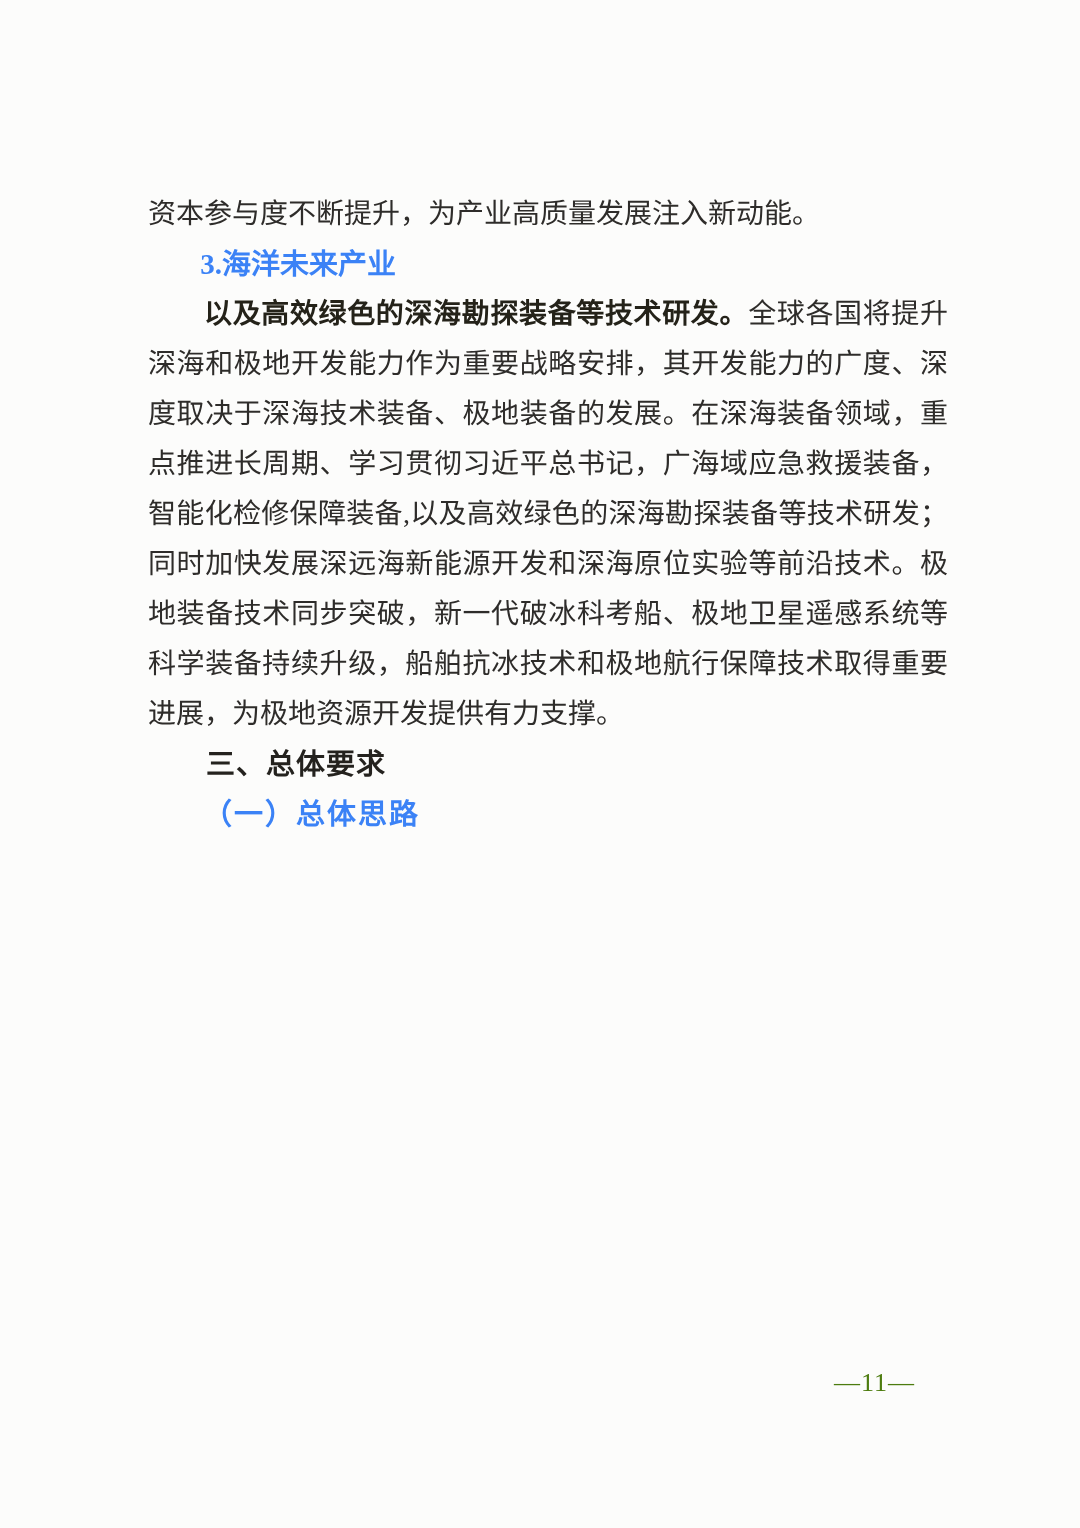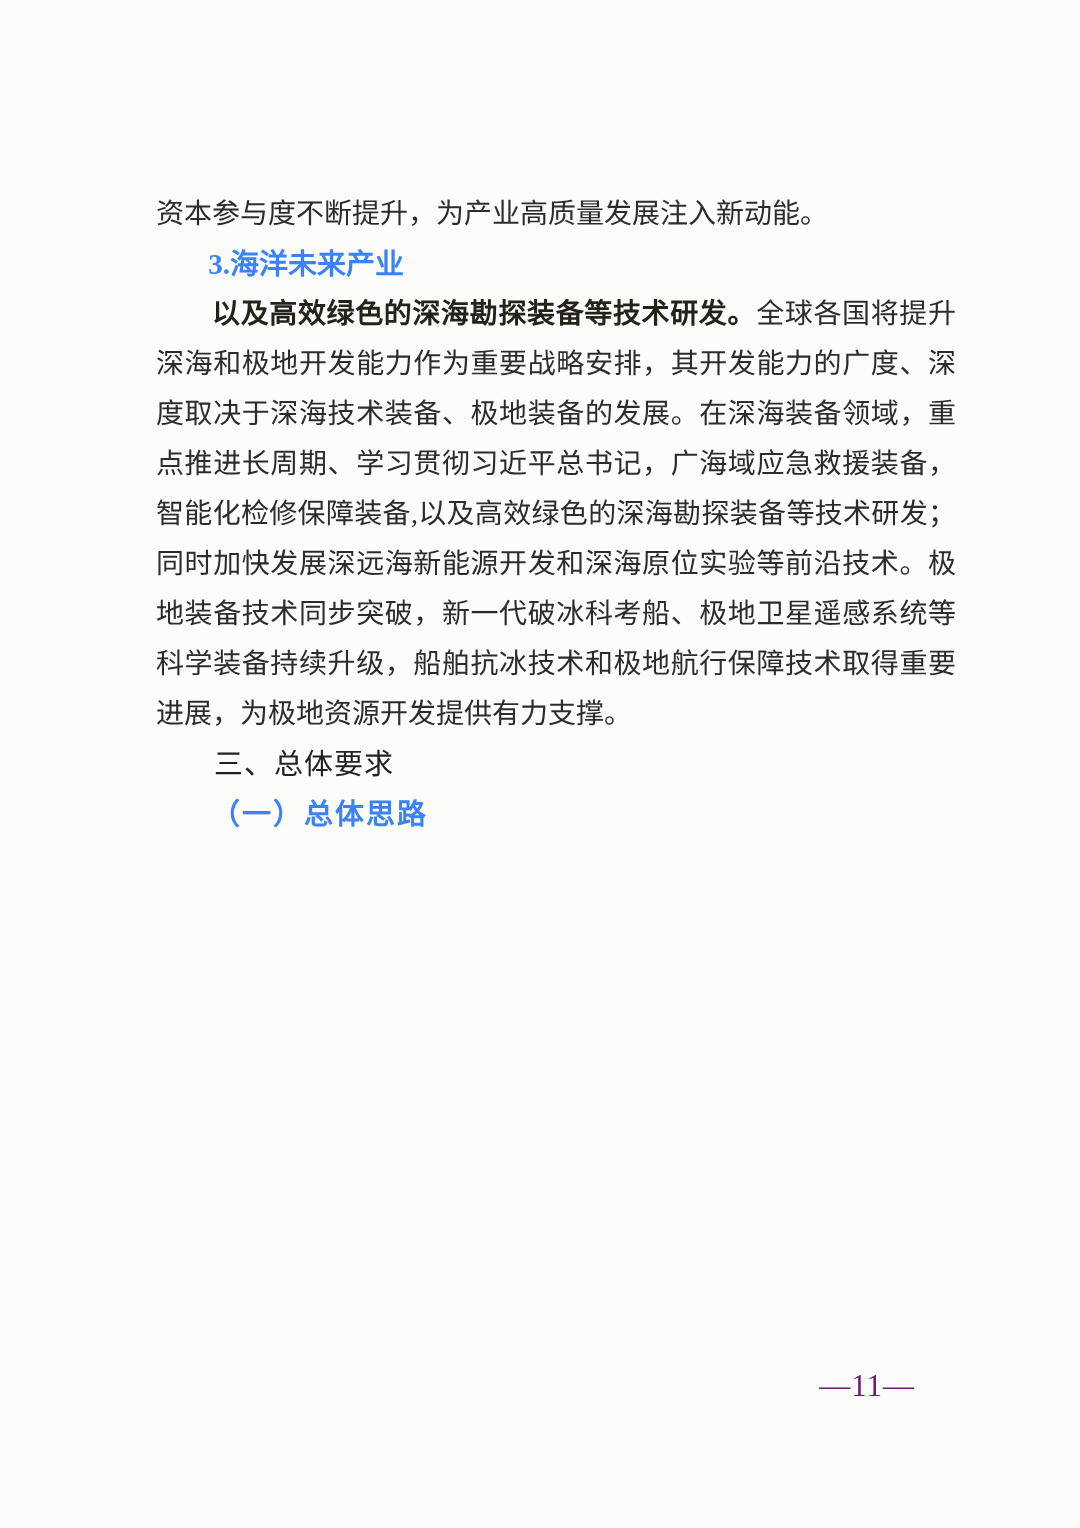--- a/index.html
+++ b/index.html
@@ -13,21 +13,21 @@
     overflow: hidden;
     background: #fbfbfa;
   }
   .page {
     position: absolute;
     inset: 0;
     background: #fcfcfb;
   }
   .text-block {
     position: absolute;
-    left: 156px;
+    left: 148px;
     top: 189px;
     width: 800px;
     font-family: "Liberation Serif", "DejaVu Serif", serif;
     font-size: 28px;
     line-height: 50px;
     color: #2e2c2a;
     text-align: justify;
     text-justify: inter-ideograph;
   }
   .text-block p {
@@ -43,21 +43,21 @@
     margin: 12px 0 8px 0;
     text-indent: 1.8em;
     font-weight: bold;
     color: #3b82f6;
     font-size: 29px;
   }
   .heading-chapter {
     margin: 8px 0 5px 0;
     text-indent: 2em;
     font-family: "Liberation Sans", "DejaVu Sans", sans-serif;
-    font-weight: 400;
+    font-weight: 700;
     color: #24221e;
     font-size: 29px;
     letter-spacing: 1px;
   }
   .heading-section {
     margin: 0 0 10px 0;
     text-indent: 1.9em;
     font-weight: bold;
     color: #3b82f6;
     font-size: 29px;
@@ -67,22 +67,22 @@
     font-weight: bold;
     color: #242219;
   }
   .page-number {
     position: absolute;
     left: 140px;
     top: 1368px;
     width: 775px;
     text-align: right;
     font-family: "Liberation Serif", "DejaVu Serif", serif;
-    font-size: 31px;
-    color: #701a75;
+    font-size: 26px;
+    color: #4d7c0f;
     letter-spacing: 1px;
   }
 </style>
 </head>
 <body style="background: rgb(252, 252, 251);">
 
 <div class="page" style="background: rgb(252, 252, 251);">
 
   <div class="text-block">
 

